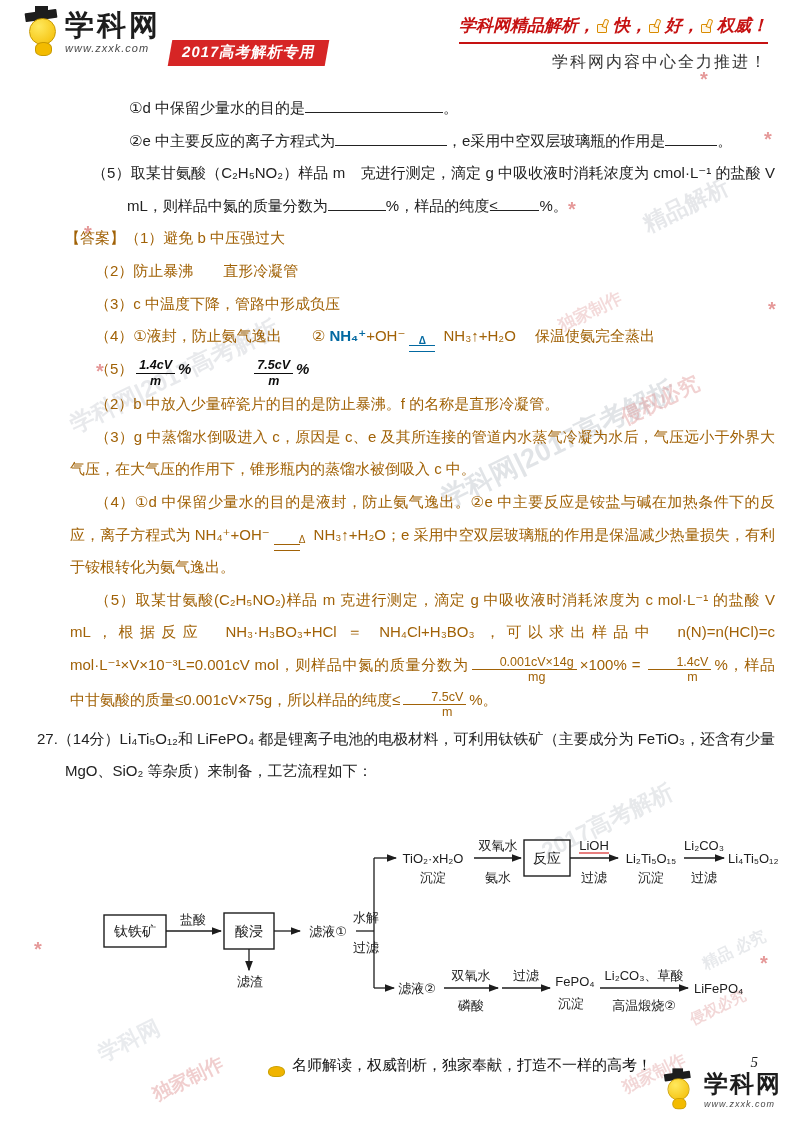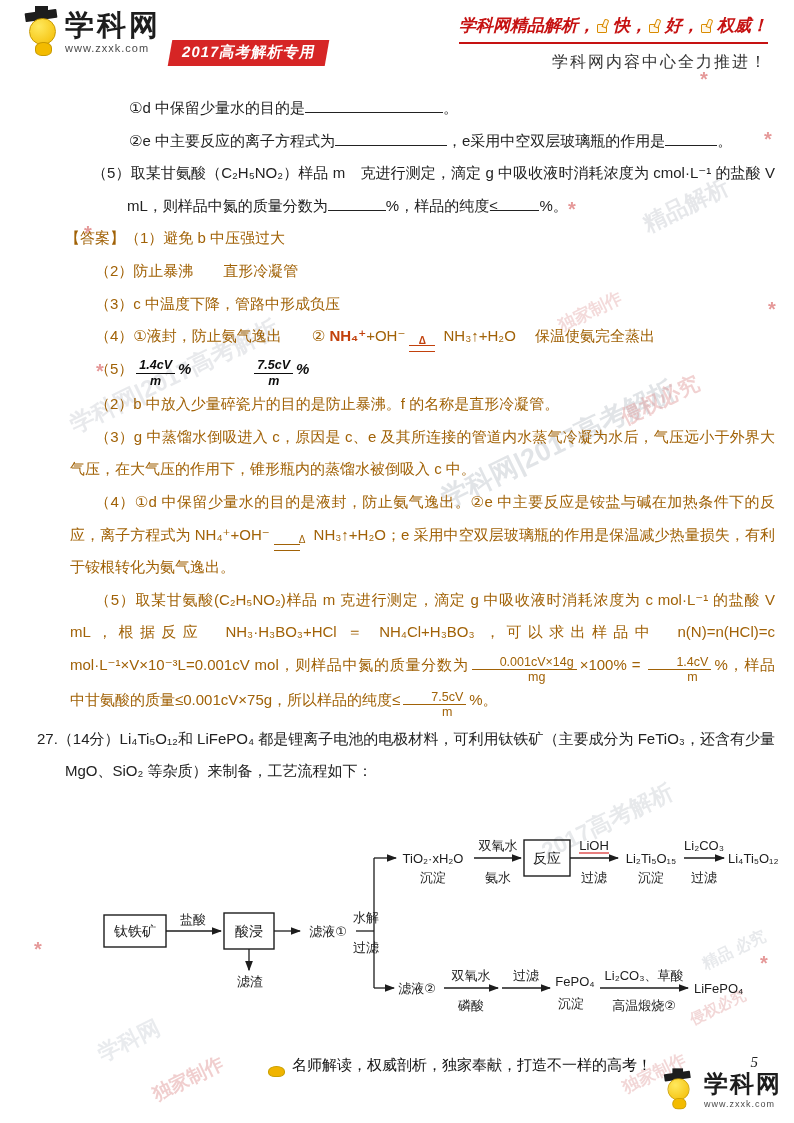--- a/index.html
+++ b/index.html
@@ -11,21 +11,21 @@
   .mascot{position:relative;width:34px;height:48px;flex:0 0 auto;}
   .mascot .head{position:absolute;top:10px;left:3px;width:25px;height:25px;border-radius:50%;
     background:radial-gradient(circle at 35% 30%,#ffe95e,#f3bb00);border:1px solid #c89a00;}
   .mascot .cap{position:absolute;top:3px;left:-1px;width:32px;height:9px;background:#1d1d1d;
     transform:rotate(-8deg);border-radius:1px;}
   .mascot .captop{position:absolute;top:-2px;left:9px;width:13px;height:7px;background:#1d1d1d;}
   .mascot .body{position:absolute;bottom:0;left:9px;width:15px;height:12px;background:#f3bb00;
     border:1px solid #c89a00;border-radius:45% 45% 40% 40%;}
   .logo-txt{margin-left:5px;}
   .logo-name{font-size:29px;font-weight:bold;color:#1d1d1d;letter-spacing:3px;line-height:34px;}
-  .logo-url{font-size:11px;color:#4a4a4a;letter-spacing:1px;line-height:12px;}
+  .logo-url{font-size:11px;color:#4a4a4a;letter-spacing:1px;line-height:12px;font-style:italic;}
   .badge{position:absolute;left:170px;top:40px;background:#d62525;color:#fff;font-size:15px;
     font-weight:bold;padding:3px 12px 4px;transform:skewX(-10deg);letter-spacing:1px;}
   .slogan{position:absolute;right:26px;top:14px;color:#c61212;font-weight:bold;font-style:italic;
     font-size:17px;border-bottom:2px solid #c61212;padding-bottom:5px;white-space:nowrap;
     font-family:"Liberation Serif","DejaVu Serif",serif;}
   .thumb{display:inline-block;width:14px;height:14px;position:relative;margin:0 2px;vertical-align:-2px;}
   .thumb::before{content:"";position:absolute;left:0;bottom:0;width:8px;height:7px;
     border:1.5px solid #d98b00;background:#fff7e8;border-radius:1px;}
   .thumb::after{content:"";position:absolute;left:6px;top:0;width:3px;height:7px;
     border:1.5px solid #d98b00;background:#fff7e8;border-radius:2px 2px 0 0;transform:rotate(22deg);}
@@ -34,21 +34,21 @@
   .content{position:absolute;top:92px;left:7px;width:794px;}
   .para{font-size:15px;line-height:32.6px;color:#222;margin:0;padding-right:26px;}
   .p0{padding-left:58px;}
   .p1{padding-left:88px;}
   .p3{padding-left:122px;}
   .pq5{padding-left:120px;text-indent:-35px;text-align:justify;}
   .ph{padding-left:63px;text-indent:25px;text-align:justify;}
   .p27{padding-left:58px;text-indent:-28px;text-align:justify;margin-top:3px;}
   .k{color:#222;}
   .r{color:#a16207;}
-  .kb{color:#c2410c;font-weight:bold;}
+  .kb{color:#0369a1;font-weight:bold;}
   .kbi{color:#0d0d0d;font-weight:bold;font-style:italic;}
   .blank{display:inline-block;border-bottom:1px solid #222;height:14px;vertical-align:baseline;}
   .frac{display:inline-block;text-align:center;vertical-align:-11px;line-height:1.15;
     font-size:12.5px;margin:0 3px;}
   .frac .fn{display:block;border-bottom:1px solid currentColor;padding:0 3px;}
   .frac .fd{display:block;}
   .deq{display:inline-block;text-align:center;vertical-align:-3px;margin:0 4px;}
   .deq .dd{display:block;font-size:10px;line-height:9px;}
   .deq .dl{display:block;width:26px;height:5px;border-top:1.5px solid currentColor;
     border-bottom:1.5px solid currentColor;}

